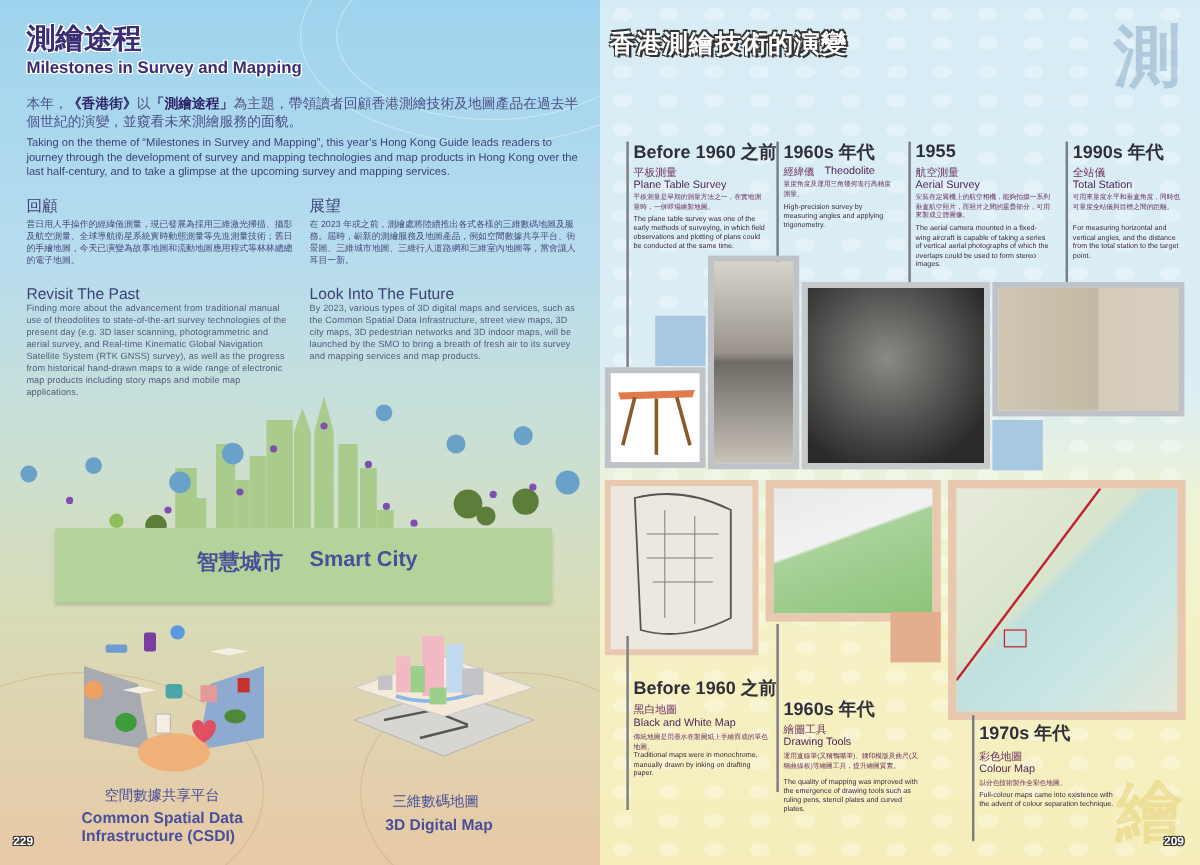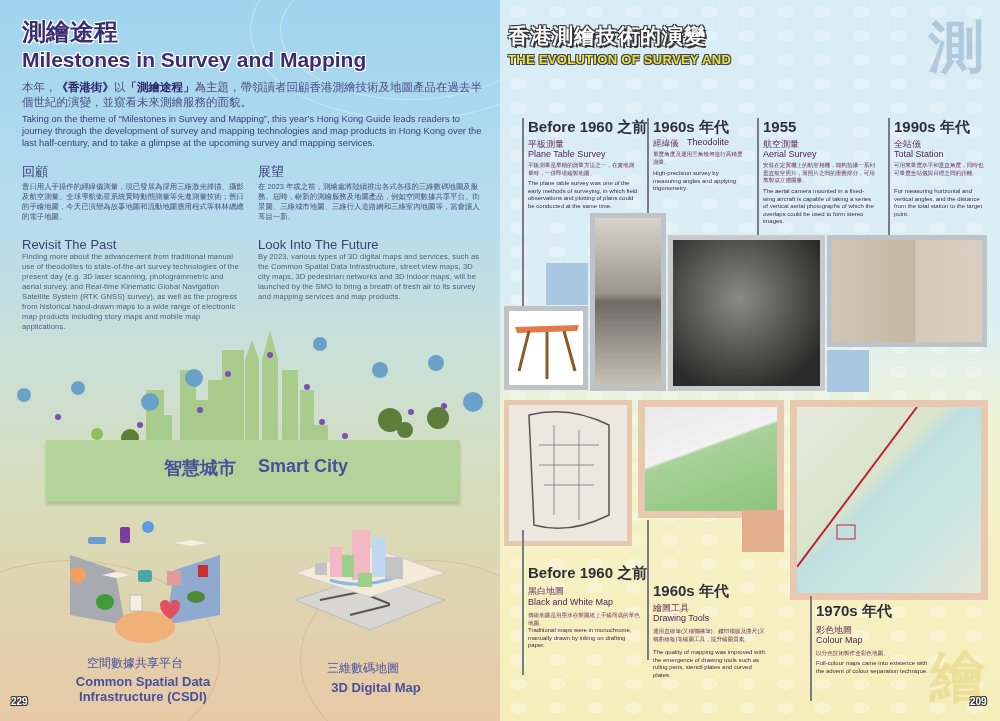--- a/index.html
+++ b/index.html
@@ -3,33 +3,33 @@
 <meta charset="utf-8">
 <style>
 *{box-sizing:border-box;margin:0;padding:0}
 body{width:1000px;height:721px;overflow:hidden;font-family:"Liberation Sans",sans-serif;position:relative;background:#fff}
 .page{position:absolute;top:0;height:721px;overflow:hidden}
 #left{left:0;width:500px;background:linear-gradient(180deg,#9fd4ee 0%,#b7dcee 30%,#c9e0d6 50%,#d8dcb8 70%,#e8c9a6 100%)}
 #right{left:500px;width:500px;background:linear-gradient(180deg,#d8ecf6 0%,#dceef4 45%,#eef3d6 58%,#f6f1c4 75%,#f5eebb 100%)}
 .contour{position:absolute;border:1px solid rgba(255,255,255,.35);border-radius:50%}
 .dots{position:absolute;inset:0;background-image:radial-gradient(ellipse 14px 9px at 50% 50%,rgba(255,255,255,.35) 60%,transparent 62%);background-size:38px 24px;opacity:.8}
 .lt-zh{position:absolute;left:22px;top:16px;font-size:24px;font-weight:bold;color:#3a2d73;text-shadow:1px 1px 0 #fff,-1px -1px 0 #fff,1px -1px 0 #fff,-1px 1px 0 #fff}
-.lt-en{position:absolute;left:22px;top:48px;font-size:21px;font-weight:bold;color:#3a2d73;text-shadow:1px 1px 0 #fff,-1px -1px 0 #fff,1px -1px 0 #fff,-1px 1px 0 #fff}
+.lt-en{position:absolute;left:22px;top:48px;font-size:14px;font-weight:bold;color:#3a2d73;text-shadow:1px 1px 0 #fff,-1px -1px 0 #fff,1px -1px 0 #fff,-1px 1px 0 #fff}
 .intro-zh{position:absolute;left:22px;top:80px;width:460px;font-size:11.5px;line-height:15px;color:#4c4f86}
 .intro-zh b{color:#2e2468}
 .intro-en{position:absolute;left:22px;top:113px;width:462px;font-size:9.3px;line-height:12px;color:#3b3f77}
 .sec-h{position:absolute;font-size:13px;color:#3b3f77}
 .sec-zh{position:absolute;font-size:7.4px;line-height:10px;color:#4a4d7c}
 .sec-en-h{position:absolute;font-size:13px;color:#3b3f77}
 .sec-en{position:absolute;font-size:7.6px;line-height:10px;color:#555a7e;letter-spacing:.1px}
 .skyline{position:absolute;left:0;top:330px;width:500px;height:130px}
 .smartcity{position:absolute;left:46px;top:440px;width:414px;height:62px;background:#b3d39a;box-shadow:0 3px 3px rgba(0,0,0,.15)}
 .smartcity span{position:absolute;top:16px;font-size:18px;font-weight:bold;color:#4a4f99}
 .csdi-zh,.dm-zh{position:absolute;font-size:12px;color:#4a4f99}
-.csdi-en,.dm-en{position:absolute;font-size:13px;font-weight:bold;color:#4a4f99;line-height:15px;text-align:center}
+.csdi-en,.dm-en{position:absolute;font-size:13px;font-weight:bold;color:#4a4f99;line-height:15px;text-align:left}
 .pgnum{position:absolute;font-size:10px;font-weight:bold;color:#fff;text-shadow:1px 1px 0 #333,-1px -1px 0 #333,1px -1px 0 #333,-1px 1px 0 #333}
 .rt-zh{position:absolute;left:8px;top:22px;font-size:21px;font-weight:bold;color:#fff;letter-spacing:1px;text-shadow:2px 2px 0 #333,-1px -1px 0 #333,1px -1px 0 #333,-1px 1px 0 #333}
 .rt-en{position:absolute;left:8px;top:52px;font-size:13px;font-weight:bold;color:#e8e24a;line-height:15px;letter-spacing:.3px;text-shadow:1px 1px 0 #444,-1px -1px 0 #444,1px -1px 0 #444,-1px 1px 0 #444}
 .watermark{position:absolute;font-weight:bold;color:rgba(110,150,180,.4)}
 .era{position:absolute}
 .era .vline{position:absolute;left:0;top:0;width:2px;background:#7b7b86}
 .era .yr{position:absolute;left:6px;top:0;font-size:15px;font-weight:bold;color:#2f2f3a;white-space:nowrap}
 .era .nzh{position:absolute;left:6px;font-size:9px;color:#6b2f5f}
 .era .nen{position:absolute;left:6px;font-size:9px;color:#4e2456;white-space:nowrap}
 .era .dzh{position:absolute;left:6px;font-size:5.6px;line-height:7.5px;color:#6b2f5f}
@@ -163,21 +163,20 @@
   <div class="dm-zh" style="left:327px;top:660px">三維數碼地圖</div>
   <div class="dm-en" style="left:321px;top:680px;width:110px">3D Digital Map</div>
 
   <div class="pgnum" style="left:11px;top:696px">229</div>
 </div>
 
 <div id="right" class="page">
   <div class="dots"></div>
   <div class="rt-zh">香港測繪技術的演變</div>
   <div class="rt-en">
-      <div>THE EVOLUTION OF SURVEY AND</div>
     </div>
   <div class="watermark" style="left:428px;top:10px;font-size:56px">測</div>
   <div class="watermark" style="left:430px;top:640px;font-size:56px;color:rgba(230,210,120,.55)">繪</div>
 
   <div class="era" style="left:22px;top:118px;width:120px">
     <div class="vline" style="height:205px"></div>
     <div class="yr">Before 1960 之前</div>
     <div class="nzh" style="top:20px">平板測量</div>
     <div class="nen" style="top:31px">Plane Table Survey</div>
     <div class="dzh" style="top:44px;width:110px">平板測量是早期的測量方法之一，在實地測量時，一併即場繪製地圖。</div>

